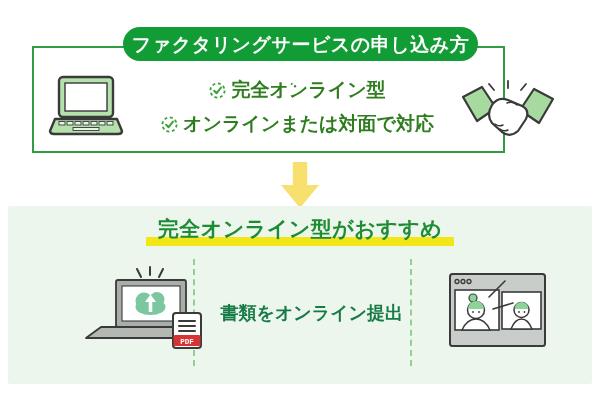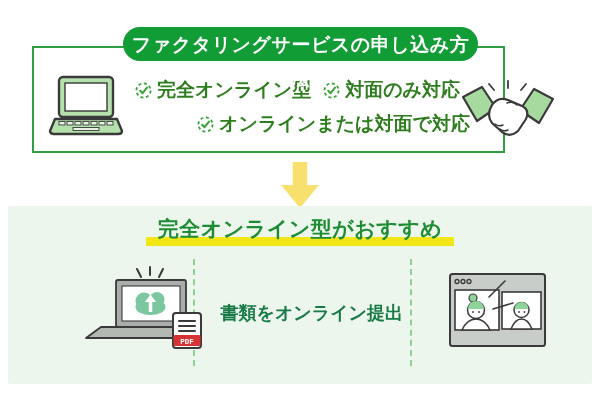--- a/index.html
+++ b/index.html
@@ -19,21 +19,21 @@
     background:#119c35;border-radius:17px;color:#ffffff;
     font-weight:700;font-size:19px;line-height:34px;text-align:center;
     z-index:2;letter-spacing:.5px;
   }
   .laptop-green{position:absolute;left:47px;top:75px;z-index:1;}
   .handshake{position:absolute;left:462px;top:80px;z-index:3;}
 
   .option-rows{position:absolute;left:125px;top:0;width:345px;z-index:1;}
   .option-row{position:absolute;left:0;width:100%;display:flex;justify-content:center;align-items:center;gap:12px;}
   .option-row.r1{top:77px;}
-  .option-row.r2{top:111px;justify-content:flex-end;}
+  .option-row.r2{top:111px;}
   .option-item{display:flex;align-items:center;gap:5px;white-space:nowrap;}
   .option-label{font-size:19px;font-weight:700;color:#2e7d1e;}
 
   
   .down-arrow{
     position:absolute;left:281px;top:162px;width:38px;height:46px;background:#f8e06e;
     clip-path:polygon(31% 0,69% 0,69% 50%,100% 50%,50% 100%,0 50%,31% 50%);
   }
 
   
@@ -104,27 +104,20 @@
 
   <div class="option-rows">
     <div class="option-row r1">
       <span class="option-item">
         <svg width="17" height="17" viewBox="0 0 17 17">
           <circle cx="8.5" cy="8.5" r="7.1" fill="none" stroke="#3aa338" stroke-width="1.8" stroke-dasharray="3 2.6"></circle>
           <path d="M5.2 8.8 L7.6 11.2 L12 5.6" fill="none" stroke="#3aa338" stroke-width="2" stroke-linecap="round" stroke-linejoin="round"></path>
         </svg>
         <span class="option-label">完全オンライン型</span>
       </span>
-      <span class="option-item">
-        <svg width="17" height="17" viewBox="0 0 17 17">
-          <circle cx="8.5" cy="8.5" r="7.1" fill="none" stroke="#3aa338" stroke-width="1.8" stroke-dasharray="3 2.6"></circle>
-          <path d="M5.2 8.8 L7.6 11.2 L12 5.6" fill="none" stroke="#3aa338" stroke-width="2" stroke-linecap="round" stroke-linejoin="round"></path>
-        </svg>
-        <span class="option-label">対面のみ対応</span>
-      </span>
     </div>
     <div class="option-row r2">
       <span class="option-item">
         <svg width="17" height="17" viewBox="0 0 17 17">
           <circle cx="8.5" cy="8.5" r="7.1" fill="none" stroke="#3aa338" stroke-width="1.8" stroke-dasharray="3 2.6"></circle>
           <path d="M5.2 8.8 L7.6 11.2 L12 5.6" fill="none" stroke="#3aa338" stroke-width="2" stroke-linecap="round" stroke-linejoin="round"></path>
         </svg>
         <span class="option-label">オンラインまたは対面で対応</span>
       </span>
     </div>

